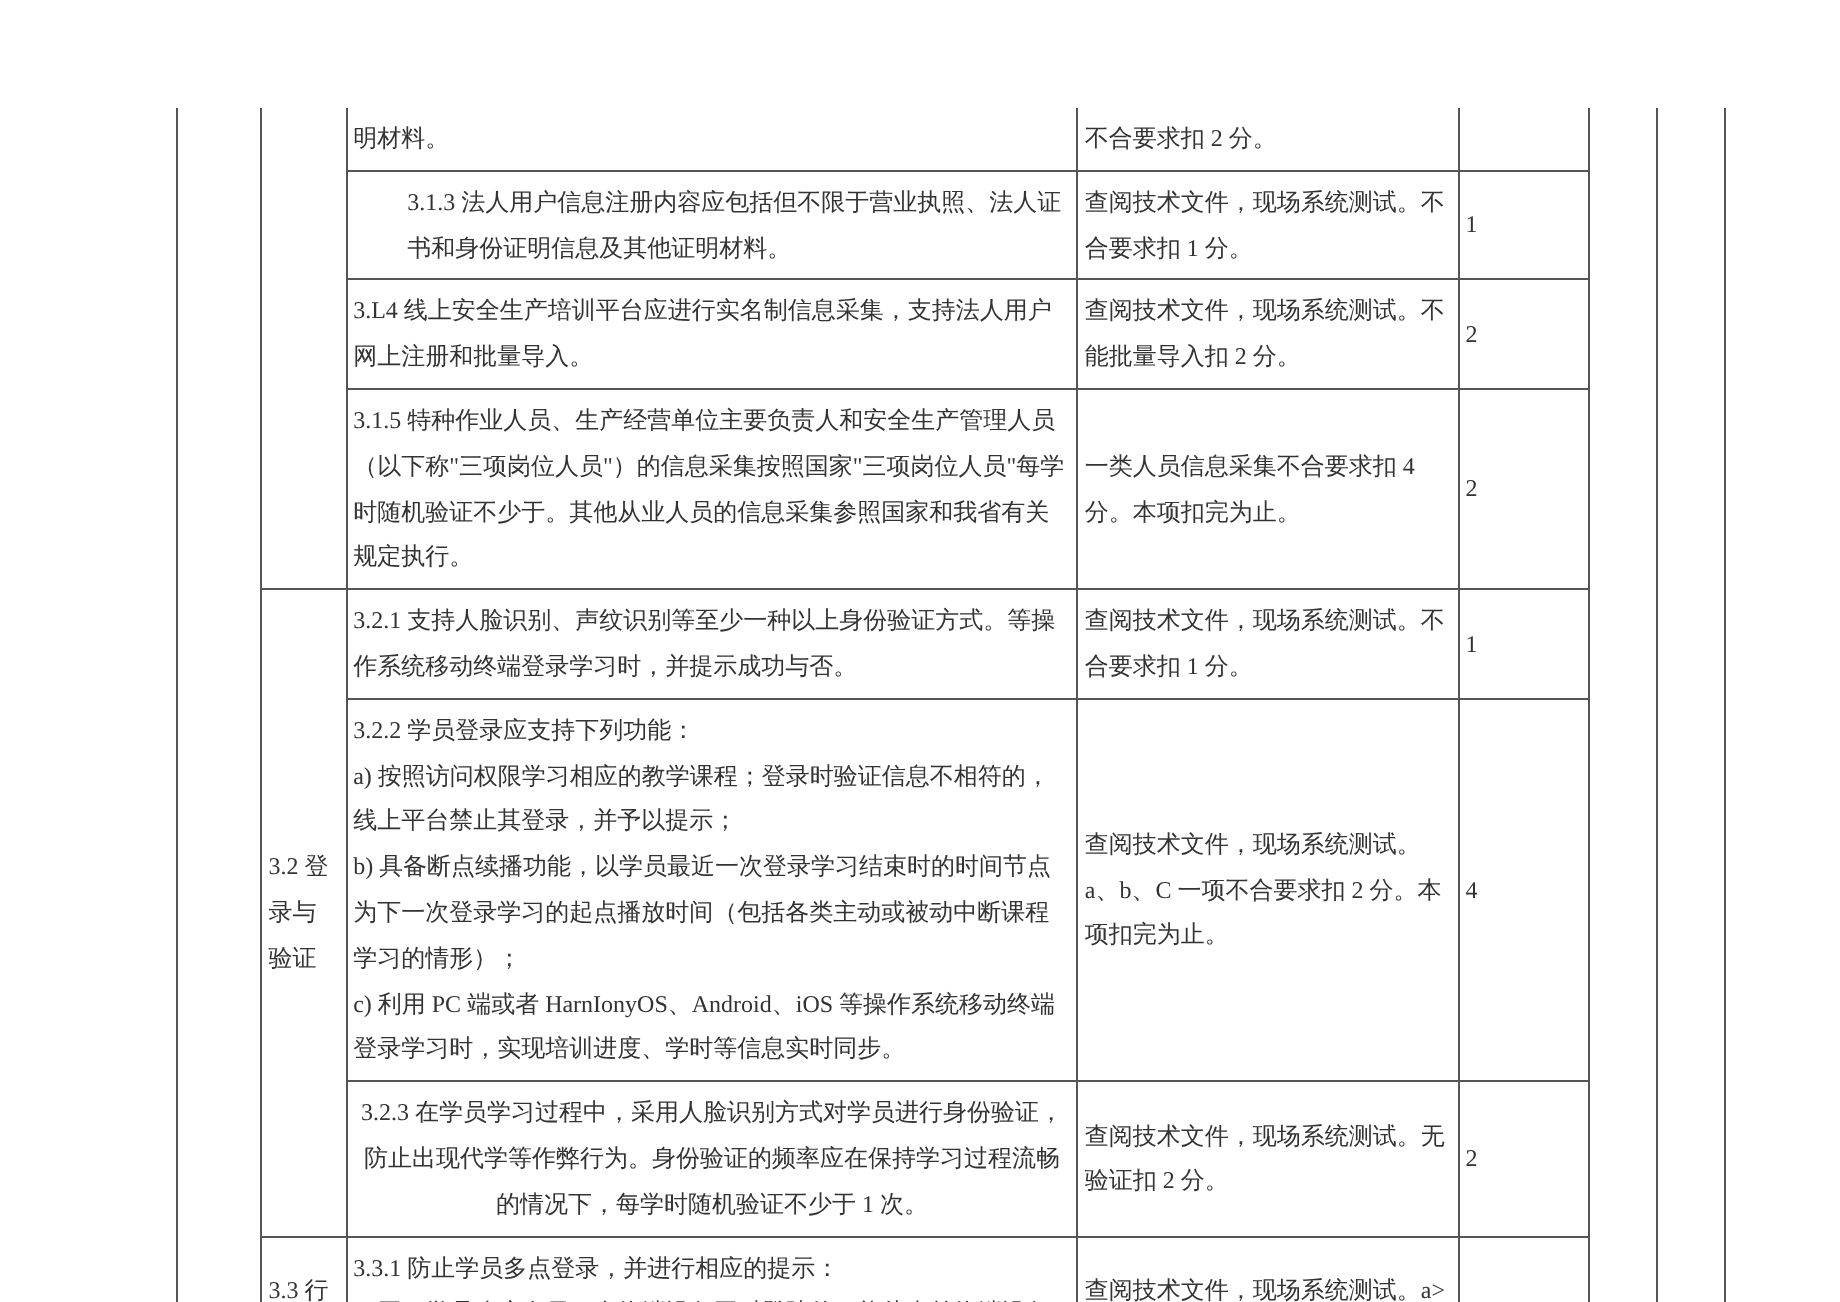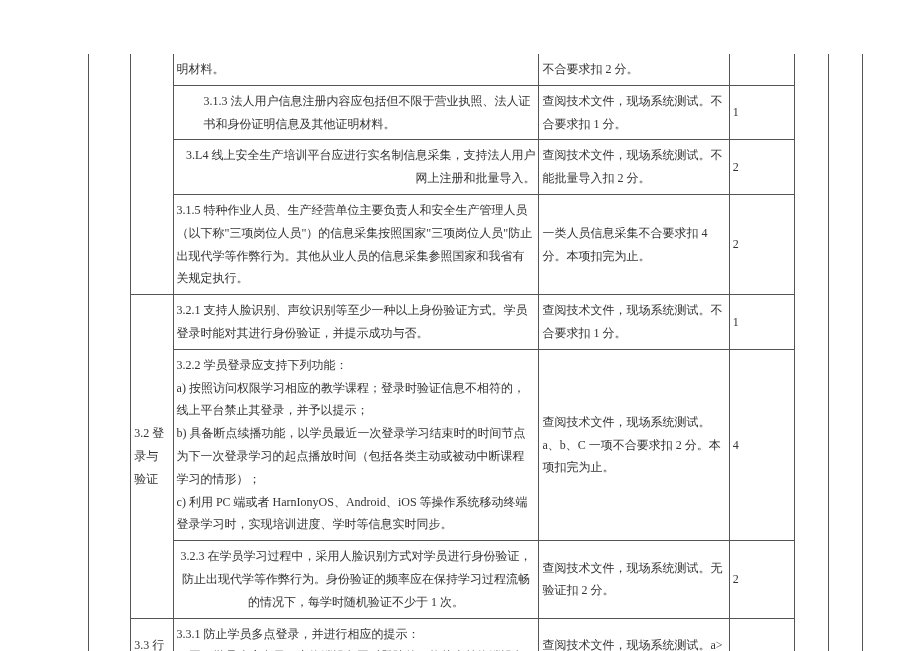--- a/index.html
+++ b/index.html
@@ -65,32 +65,32 @@
           <td class="no-top"><span></span></td>
           <td rowspan="8" class="no-top no-bottom"></td>
           <td rowspan="8" class="no-top no-bottom"></td>
         </tr>
         <tr>
           <td style="white-space: pre-line; padding-left: 30px;"><span>3.1.3 法人用户信息注册内容应包括但不限于营业执照、法人证书和身份证明信息及其他证明材料。</span></td>
           <td><span>查阅技术文件，现场系统测试。不合要求扣 1 分。</span></td>
           <td><span>1</span></td>
         </tr>
         <tr>
-          <td style="white-space: pre-line; text-align: right;"><span>3.L4 线上安全生产培训平台应进行实名制信息采集，支持法人用户网上注册和批量导入。</span></td>
+          <td style="white-space: pre-line;"><span>3.L4 线上安全生产培训平台应进行实名制信息采集，支持法人用户网上注册和批量导入。</span></td>
           <td><span>查阅技术文件，现场系统测试。不能批量导入扣 2 分。</span></td>
           <td><span>2</span></td>
         </tr>
         <tr>
-          <td style="white-space: pre-line;"><span>3.1.5 特种作业人员、生产经营单位主要负责人和安全生产管理人员（以下称"三项岗位人员"）的信息采集按照国家"三项岗位人员"防止出现代学等作弊行为。其他从业人员的信息采集参照国家和我省有关规定执行。</span></td>
+          <td style="white-space: pre-line;"><span>3.1.5 特种作业人员、生产经营单位主要负责人和安全生产管理人员（以下称"三项岗位人员"）的信息采集按照国家"三项岗位人员"每学时随机验证不少于。其他从业人员的信息采集参照国家和我省有关规定执行。</span></td>
           <td><span>一类人员信息采集不合要求扣 4 分。本项扣完为止。</span></td>
           <td><span>2</span></td>
         </tr>
         <tr>
           <td rowspan="3"><span>3.2 登录与验证</span></td>
-          <td style="white-space: pre-line;"><span>3.2.1 支持人脸识别、声纹识别等至少一种以上身份验证方式。学员登录时能对其进行身份验证，并提示成功与否。</span></td>
+          <td style="white-space: pre-line;"><span>3.2.1 支持人脸识别、声纹识别等至少一种以上身份验证方式。等操作系统移动终端登录学习时，并提示成功与否。</span></td>
           <td><span>查阅技术文件，现场系统测试。不合要求扣 1 分。</span></td>
           <td><span>1</span></td>
         </tr>
         <tr>
           <td style="white-space: pre-line; font-family: Liberation Serif, serif;"><span>3.2.2 学员登录应支持下列功能：
 a) 按照访问权限学习相应的教学课程；登录时验证信息不相符的，线上平台禁止其登录，并予以提示；
 b) 具备断点续播功能，以学员最近一次登录学习结束时的时间节点为下一次登录学习的起点播放时间（包括各类主动或被动中断课程学习的情形）；
 c) 利用 PC 端或者 HarnIonyOS、Android、iOS 等操作系统移动终端登录学习时，实现培训进度、学时等信息实时同步。</span></td>
           <td><span>查阅技术文件，现场系统测试。a、b、C 一项不合要求扣 2 分。本项扣完为止。</span></td>
           <td><span>4</span></td>

